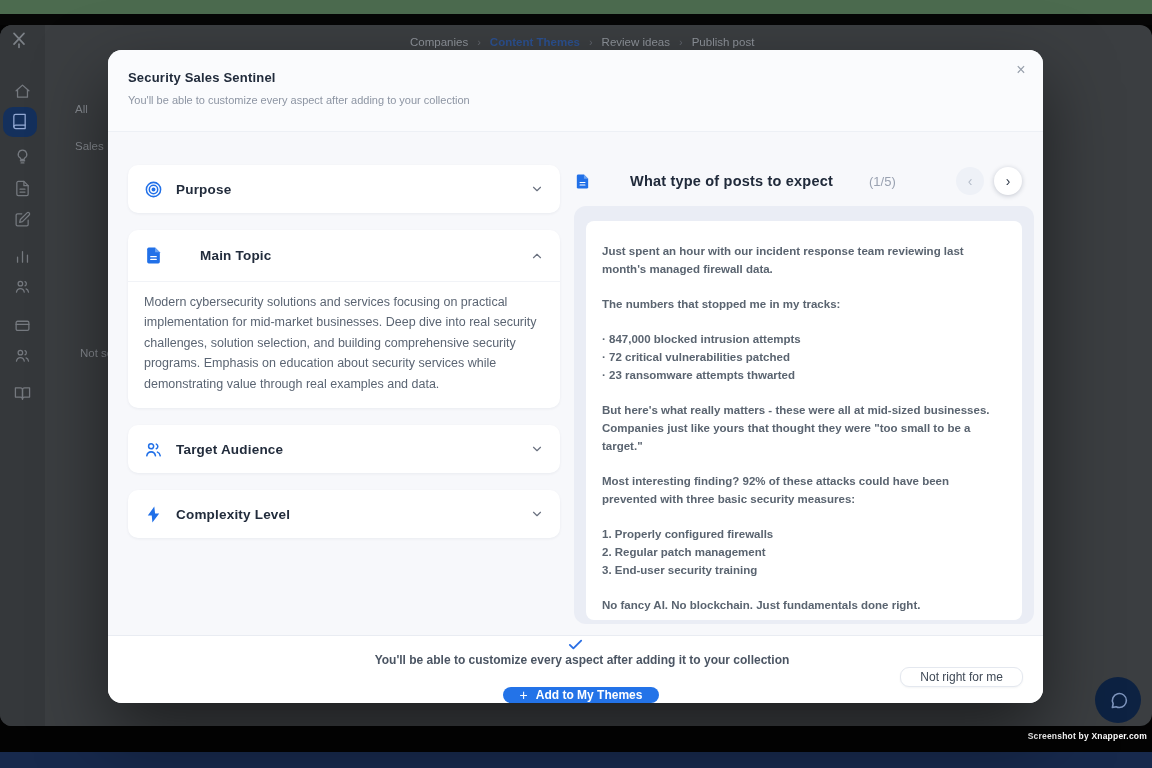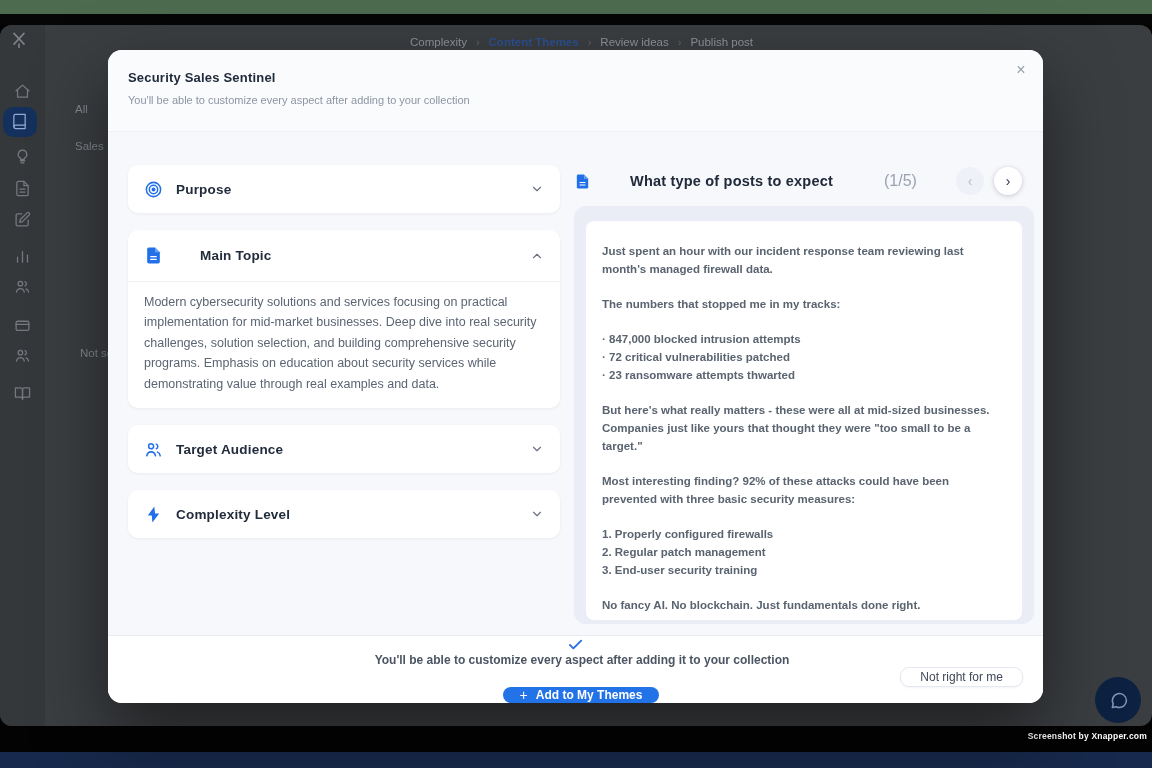--- a/index.html
+++ b/index.html
@@ -61,21 +61,21 @@
   .acc-ico { width:19px; height:19px; margin-right:13px; flex:none; color:#2170e8; }
   .acc-label { font-size:13.5px; font-weight:700; color:#222c3c; letter-spacing:.2px; }
   .acc-chev { margin-left:auto; width:14px; height:14px; color:#6b7280; flex:none; }
   .acc-body { padding:10px 16px 14px; font-size:12.5px; line-height:20.4px; color:#5b6573; }
 
   
   .right-col { flex:1; min-width:0; }
   .preview-head { display:flex; align-items:center; height:28px; margin-top:2px; padding-right:12px;gap:29px; }
   .preview-doc-ico { width:17px; height:17px; flex:none; }
   .preview-title { font-size:14.5px; font-weight:700; color:#202a3a; margin-left:10px; letter-spacing:.2px; }
-  .preview-count { font-size:16px; color:#9aa2b1; margin-left:22px; }
+  .preview-count { font-size:13px; color:#9aa2b1; margin-left:7px; }
   .nav-group { margin-left:auto; display:flex; gap:10px; }
   .nav-btn { width:28px; height:28px; border-radius:50%; border:none; cursor:pointer;
              font-size:14px; line-height:28px; text-align:center; padding:0;
              font-family:"Liberation Sans",sans-serif; }
   .nav-btn.prev { background:#eef1f7; color:#b4bcc9; }
   .nav-btn.next { background:#ffffff; color:#2a3444; box-shadow:0 1px 5px rgba(20,30,60,.22); }
   .preview-wrap { margin-top:11px; background:#eaedf5; border-radius:12px;
                   padding:15px 12px 4px; height:418px; }
   .preview-card { background:#fff; border-radius:8px; height:100%; overflow:hidden;
                   padding:21px 16px;font-weight:bold; }
@@ -176,21 +176,21 @@
     </span>
     <span class="side-ico" style="top:360px">
       <svg viewBox="0 0 24 24" fill="none" stroke="currentColor" stroke-width="1.8" stroke-linecap="round" stroke-linejoin="round">
           <path d="M2 4h7a3 3 0 0 1 3 3v13a3 3 0 0 0-3-3H2z"></path>
           <path d="M22 4h-7a3 3 0 0 0-3 3v13a3 3 0 0 1 3-3h7z"></path>
         </svg>
     </span>
   </div>
 
   <nav class="breadcrumb">
-    <span class="bc-item">Complexity</span>
+    <span class="bc-item">Companies</span>
     <span class="bc-sep">›</span>
     <span class="bc-item active">Content Themes</span>
     <span class="bc-sep">›</span>
     <span class="bc-item">Review ideas</span>
     <span class="bc-sep">›</span>
     <span class="bc-item">Publish post</span>
   </nav>
 
   <span class="bg-label" style="left:75px; top:78px">All</span>
   <span class="bg-label" style="left:75px; top:115px">Sales P</span>

